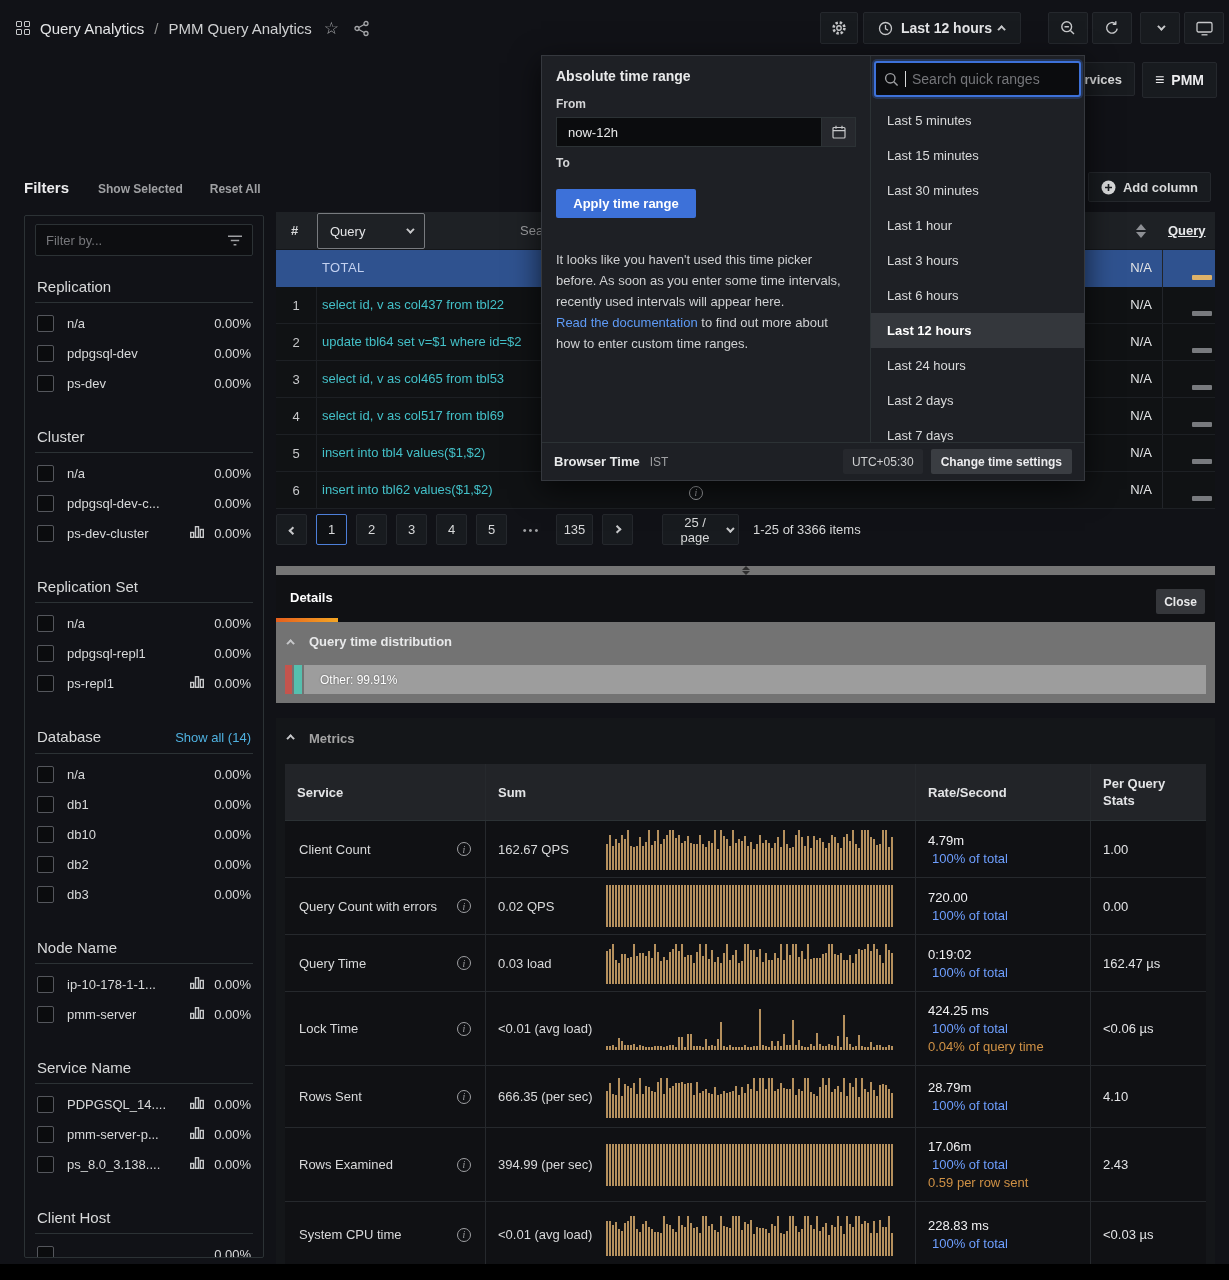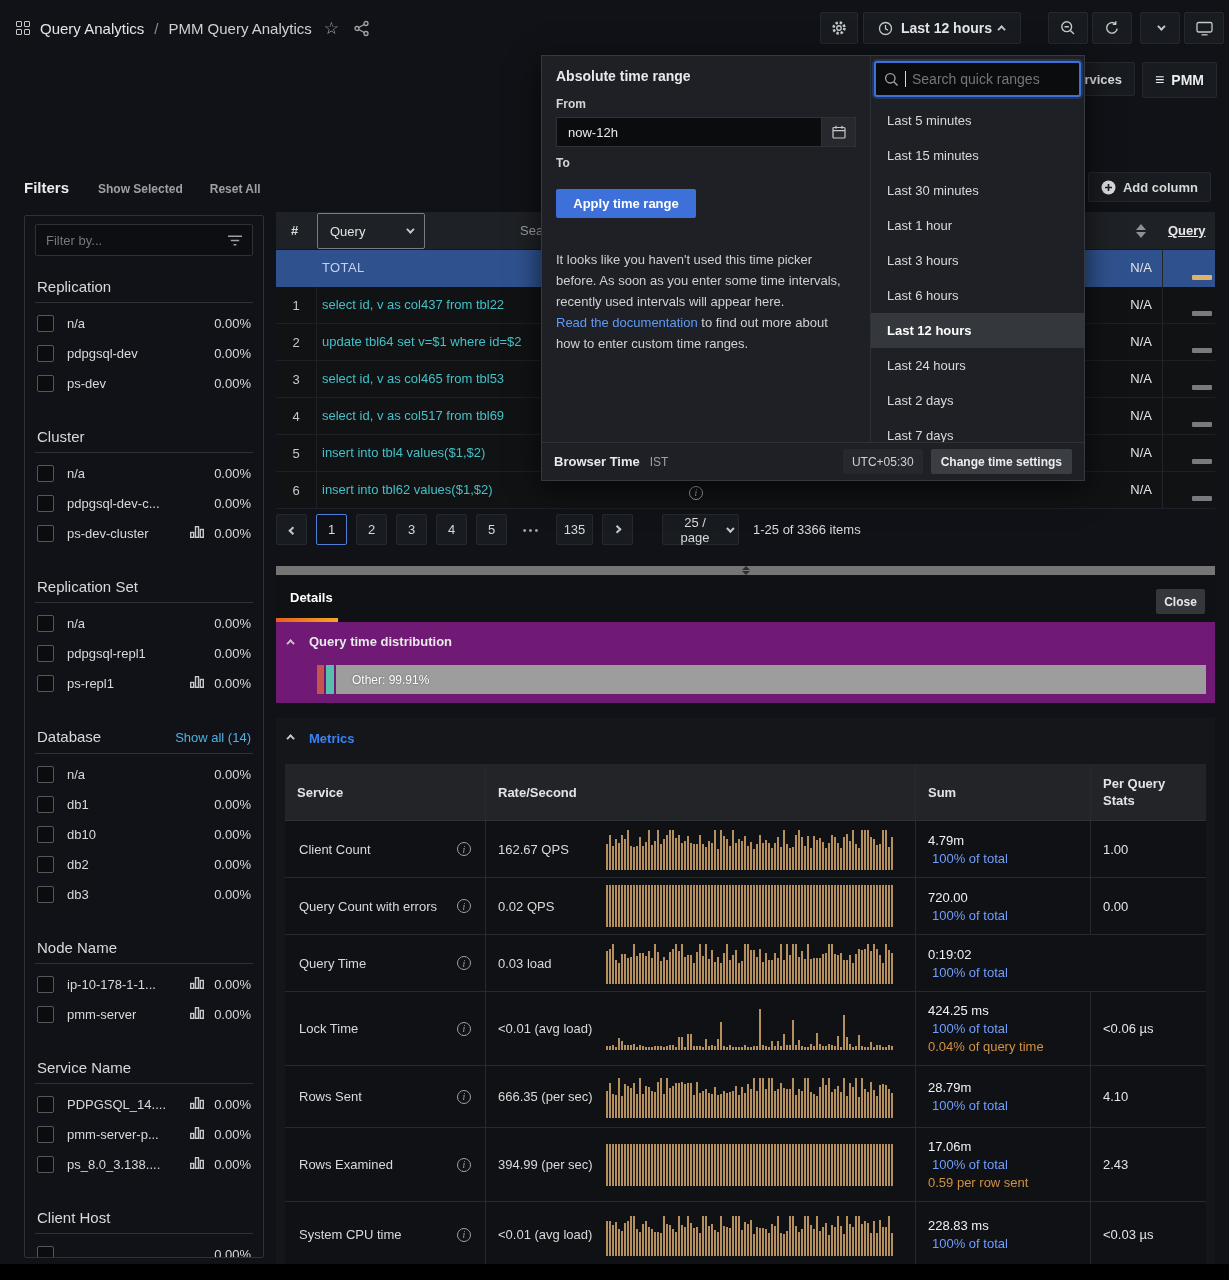--- a/index.html
+++ b/index.html
@@ -100,32 +100,32 @@
   .resizer i{width:0;height:0;border-left:4px solid transparent;border-right:4px solid transparent;display:block;}
   .rz-up{border-bottom:4px solid #2e2e2e;} .rz-dn{border-top:4px solid #2e2e2e;}
 
   
   .details{position:absolute;left:276px;top:576px;width:939px;height:127px;background:#101114;}
   .dt-tabrow{position:relative;height:46px;}
   .dt-tab{position:absolute;left:14px;top:14px;font-weight:600;color:#fff;cursor:pointer;}
   .dt-underline{position:absolute;left:0;top:42px;width:62px;height:4px;background:linear-gradient(90deg,#e55f1d,#f5a623);}
   .dt-close{position:absolute;right:10px;top:13px;width:49px;height:25px;background:#35373b;border:none;border-radius:2px;
             font-size:12px;font-weight:600;color:#e8e9ea;display:flex;align-items:center;justify-content:center;cursor:pointer;font-family:inherit;}
-  .dt-body{position:absolute;top:46px;left:0;right:0;bottom:0;background:#701a75;}
+  .dt-body{position:absolute;top:46px;left:0;right:0;bottom:0;background:#737373;}
   .sec-caret{position:absolute;left:13px;top:17px;color:#9fa0a3;}
   .dt-title{position:absolute;left:33px;top:12px;font-weight:700;color:#e8e9ea;}
-  .dist-bar{position:absolute;left:9px;right:9px;top:43px;height:29px;display:flex;margin-left:32px;}
+  .dist-bar{position:absolute;left:9px;right:9px;top:43px;height:29px;display:flex;}
   .seg-red{width:7px;background:var(--dist-red);margin-right:2px;}
   .seg-teal{width:8px;background:var(--dist-teal);margin-right:2px;}
   .seg-gray{flex:1;background:var(--dist-gray);display:flex;align-items:center;padding-left:16px;}
   .seg-label{font-size:12px;color:#fff;text-shadow:0 0 2px rgba(0,0,0,.45);}
 
   
   .metrics{position:absolute;left:276px;top:718px;width:939px;height:546px;background:#141619;}
-  .mt-title{position:absolute;left:33px;top:13px;font-weight:700;color:#3b82f6;}
+  .mt-title{position:absolute;left:33px;top:13px;font-weight:700;color:#a3a3a3;}
   .mt-table{position:absolute;left:9px;right:9px;top:46px;}
   .mrow{display:grid;grid-template-columns:200px 430px 175px 1fr;border-bottom:1px solid #26292d;background:#101114;}
   .mrow.mhead{background:#222428;height:57px;border-bottom:1px solid #2c3235;}
   .mcell{border-left:1px solid #26292d;display:flex;align-items:center;padding:0 12px;min-width:0;}
   .mcell:first-child{border-left:none;}
   .mhead .mcell{color:#e3e4e6;font-weight:700;}
   .mh-pqs{line-height:17px;max-width:100px;}
   .metric-cell{justify-content:space-between;padding:0 14px;}
   .rate-cell{gap:0;}
   .rate-txt{width:108px;flex:none;color:#d8d9da;}
@@ -612,22 +612,22 @@
       </div>
     </div>
   </section>
 
   <section class="metrics">
     <span class="sec-caret chev up" style="top:16px;"></span>
     <span class="mt-title">Metrics</span>
     <div class="mt-table">
       <div class="mrow mhead">
         <div class="mcell">Service</div>
+        <div class="mcell">Sum</div>
         <div class="mcell">Rate/Second</div>
-        <div class="mcell">Sum</div>
         <div class="mcell mh-pqs">Per Query Stats</div>
       </div>
       <div id="metric-rows">
           <div class="mrow" style="height: 57px;">
             <div class="mcell metric-cell">
               <span>Client Count</span>
               <span class="info-i">i</span>
             </div>
             <div class="mcell rate-cell">
               <span class="rate-txt">162.67 QPS</span>
@@ -954,20 +954,23 @@
                 <div class="spark-bar" style="height: 68%;"></div>
                 <div class="spark-bar" style="height: 51%;"></div>
                 <div class="spark-bar" style="height: 95%;"></div>
                 <div class="spark-bar" style="height: 82%;"></div>
                 <div class="spark-bar" style="height: 75%;"></div>
               </div>
             </div>
             <div class="mcell sum-cell">
               <span class="sum-main">0:19:02</span>
               <span class="sum-link">100% of total</span>
+            </div>
+            <div class="mcell pqs-cell">
+              <span>162.47 µs</span>
             </div>
           </div>
           <div class="mrow" style="height: 74px;">
             <div class="mcell metric-cell">
               <span>Lock Time</span>
               <span class="info-i">i</span>
             </div>
             <div class="mcell rate-cell">
               <span class="rate-txt">&lt;0.01 (avg load)</span>
               <div class="spark">

